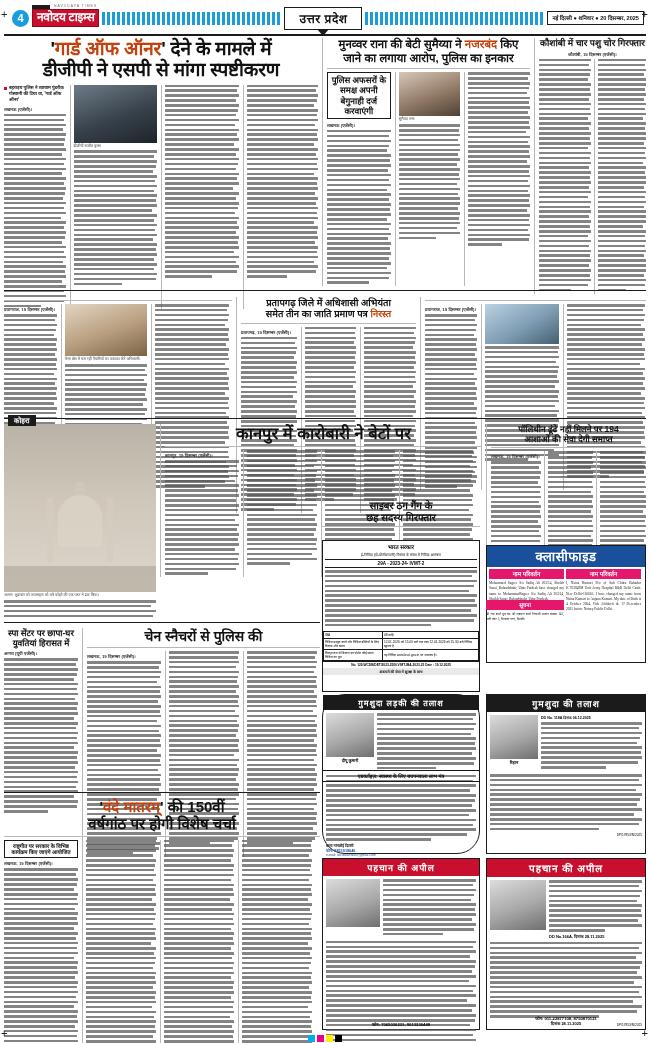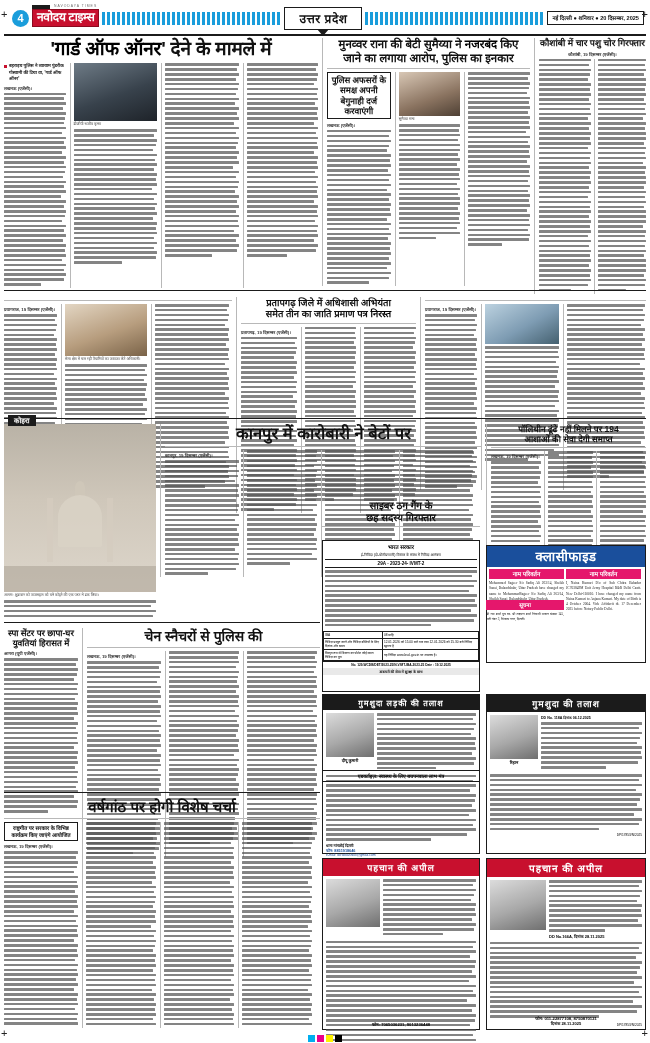--- a/index.html
+++ b/index.html
@@ -43,21 +43,21 @@
     flex:0 0 auto; border:1px solid #1b1b1b; background:#fff; font-size:5.6px; font-weight:bold;
     padding:2px 4px; color:#111; white-space:nowrap;
   }
   .rule-black { height:1.5px; background:#1b1b1b; margin:2px 4px 0 4px; }
 
   
   .hl-xl { font-size:19px; font-weight:bold; line-height:1.12; color:#111; letter-spacing:-0.2px; }
   .hl-lg { font-size:15px; font-weight:bold; line-height:1.15; color:#111; }
   .hl-md { font-size:11.5px; font-weight:bold; line-height:1.18; color:#111; }
   .hl-sm { font-size:8.5px; font-weight:bold; line-height:1.2; color:#111; }
-  .blue { color:#000000; }
+  .blue { color:#c2410c; }
   .center { text-align:center; }
   .byline { font-size:4.4px; color:#333; font-weight:bold; margin:2px 0 2px 0; }
   .vdiv { border-left:0.6px solid #b8b8b8; }
   .hdiv { border-top:0.6px solid #b8b8b8; }
   .hdiv-strong { border-top:1.4px solid #1b1b1b; }
 
   
   .lines { }
   .lines i {
     display:block; height:2.6px; background:#555; opacity:.72; margin-bottom:2.3px; border-radius:.5px;
@@ -116,20 +116,21 @@
     <div class="section-tag">उत्तर प्रदेश</div>
     <div class="bars"></div>
     <div class="dateline">नई दिल्ली ● शनिवार ● 20 दिसम्बर, 2025</div>
   </div>
   <div class="rule-black"></div>
 
   <div class="zone" style="left:4px; top:38px; width:314px;">
     <div class="hl-xl center">
       <span>'</span><span class="blue">गार्ड ऑफ ऑनर</span><span>' देने के मामले में</span>
     </div>
+    <div class="hl-xl center">डीजीपी ने एसपी से मांगा स्पष्टीकरण</div>
 
     <div style="display:flex; gap:4px; margin-top:4px;">
 
       <div style="width:62px;">
         <div class="bullet">
           <span class="sq"></span>
           <span class="tx">बहराइच पुलिस ने व्यायाम पुंडरीक गोस्वामी की टिया वा, 'गार्ड ऑफ ऑनर'</span>
         </div>
         <div class="byline">लखनऊ (एजेंसी)।</div>
         <div class="lines">
@@ -1384,21 +1385,21 @@
             <i style="width:100%"></i>
           <i style="width:94%"></i>
             <i style="width:100%"></i>
             <i style="width:97%"></i>
             <i style="width:66%"></i>
         </div>
       </div>
     </div>
   </div>
 
-  <div class="zone adbox" style="left:322px; top:694px; width:158px; height:160px;">
+  <div class="zone adbox" style="left:322px; top:694px; width:158px; height:160px;border-radius:23px;">
     <div class="black-bar" style="font-size:8px;">गुमशुदा लड़की की तलाश</div>
     <div style="display:flex; gap:3px; padding:3px;">
       <div style="width:48px;">
         <div class="photo grey" style="width:100%; height:44px;"></div>
         <div style="font-size:4.2px; font-weight:bold; text-align:center; margin-top:1px;">दीपू कुमारी</div>
       </div>
       <div style="flex:1;">
         <div class="lines">
           <i style="width:100%"></i>
             <i style="width:97%"></i>
@@ -1476,20 +1477,23 @@
           <i style="width:100%"></i>
           <i style="width:98%"></i>
           <i style="width:72%"></i>
       </div>
       <div style="font-size:3.2px; text-align:right; margin-top:3px;">DP/17853/N/2025</div>
     </div>
   </div>
 
   <div class="zone hdiv-strong" style="left:4px; top:792px; width:316px; height:0;"></div>
   <div class="zone" style="left:4px; top:798px; width:316px;">
+    <div class="hl-lg center" style="font-size:15px;">
+      <span>'</span><span class="blue">वंदे मातरम्</span><span>' की 150वीं</span>
+    </div>
     <div class="hl-lg center" style="font-size:15px;">वर्षगांठ पर होगी विशेष चर्चा</div>
     <div class="hdiv" style="margin:3px 0;"></div>
     <div style="display:flex; gap:4px;">
       <div style="width:74px;">
         <div style="border:0.8px solid #1b1b1b; padding:2px; margin-bottom:2px;">
           <div class="hl-sm center" style="font-size:5.4px;">राष्ट्रगीत पर सरकार के विभिन्न कार्यक्रम किए जाएंगे आयोजित</div>
         </div>
         <div class="byline">लखनऊ, 19 दिसम्बर (एजेंसी)।</div>
         <div class="lines">
           <i style="width:100%"></i>

